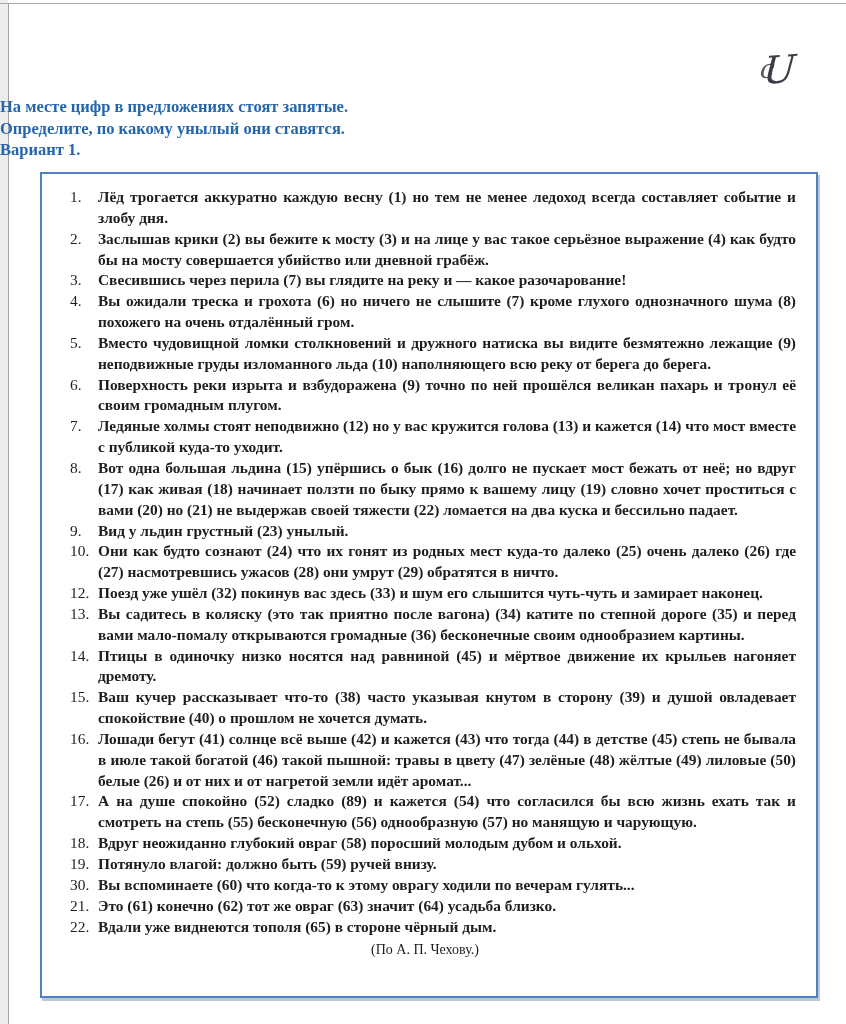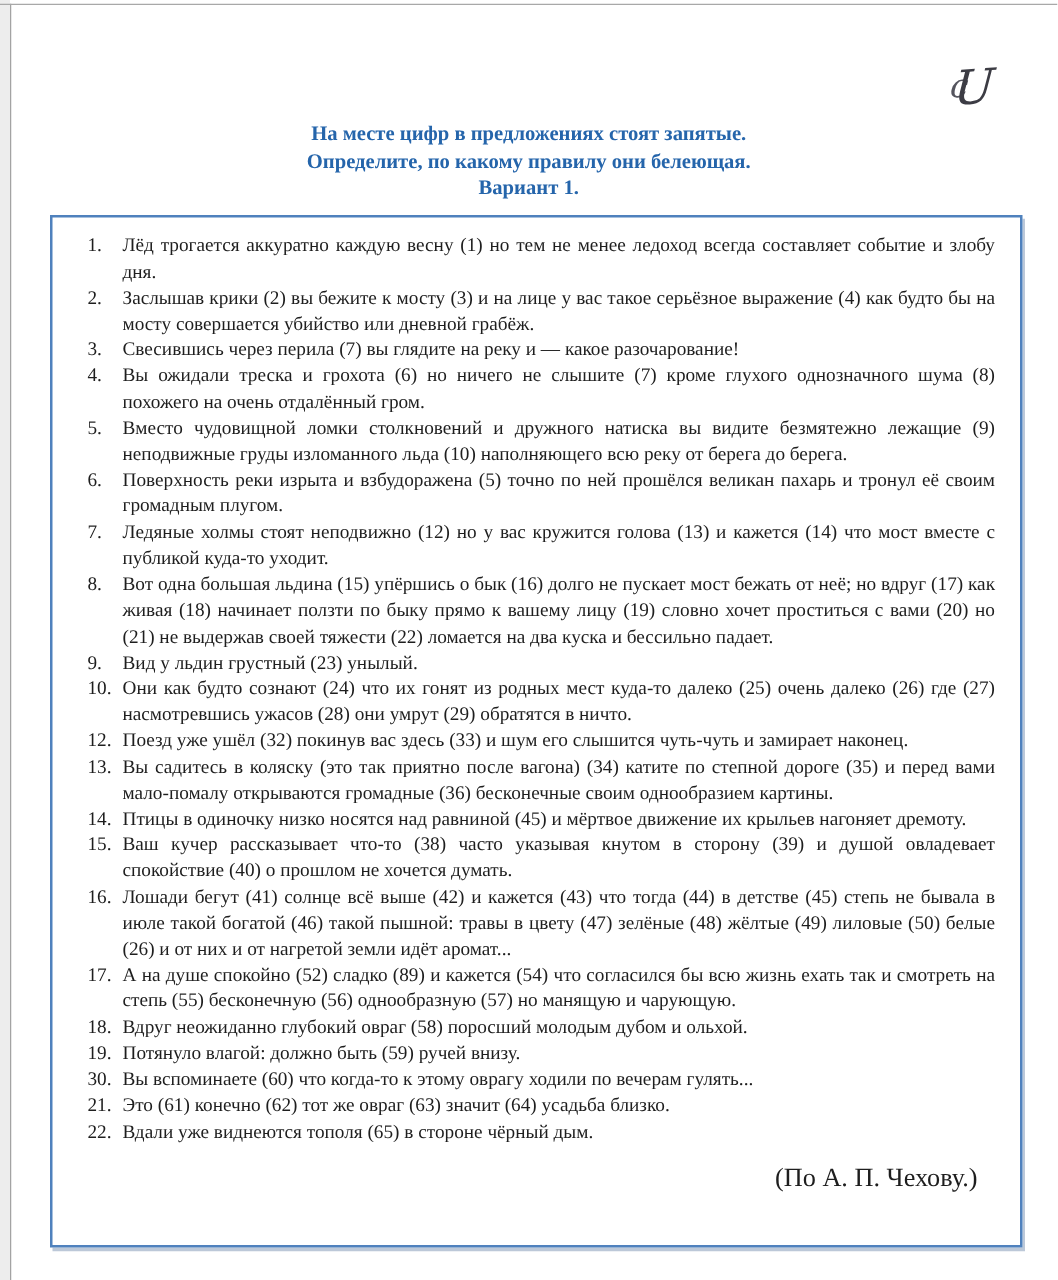--- a/index.html
+++ b/index.html
@@ -38,21 +38,21 @@
   .monogram::before {
     content: "c";
     font-size: 26px;
     color: #55555e;
     margin-right: -9px;
     vertical-align: 6px;
   }
 
   .title-block {
     position: absolute; top: 96px; left: 0; right: 0;
-    text-align: center;
+    text-align: left;
     color: #2565ab;
     font-weight: bold;
     font-size: 16.5px;
     line-height: 21.5px;
   }
 
   .exercise-box {
     position: absolute;
     left: 40px; top: 172px;
     width: 778px; height: 826px;
@@ -71,45 +71,46 @@
   }
   ol.sentence-list .num {
     flex: 0 0 30px;
     text-align: left;
     padding-left: 2px;
   }
   ol.sentence-list .txt {
     flex: 1;
     text-align: justify;
     padding-right: 4px;
+    font-weight: bold;
   }
 
   .attribution {
-    text-align: right;
-    font-size: 21px;
+    text-align: center;
+    font-size: 14px;
     line-height: 21px;
     padding-right: 18px;
-    margin-top: 15px;
+    margin-top: 2px;
     color: #1e1e1e;
   }
 </style>
 </head>
 <body>
 
 <div class="page">
 
   <div class="scan-strip-left"></div>
   <div class="scan-line-left"></div>
   <div class="scan-line-top"></div>
 
   <div class="monogram">U</div>
 
   <div class="title-block">
     <div>На месте цифр в предложениях стоят запятые.</div>
-    <div>Определите, по какому правилу они белеющая.</div>
+    <div>Определите, по какому унылый они ставятся.</div>
     <div>Вариант 1.</div>
   </div>
 
   <div class="exercise-box">
     <ol class="sentence-list">
         <li>
           <span class="num">1.</span>
           <span class="txt">Лёд трогается аккуратно каждую весну (1) но тем не менее ледоход всегда составляет событие и злобу дня.</span>
         </li>
         <li>
@@ -123,21 +124,21 @@
         <li>
           <span class="num">4.</span>
           <span class="txt">Вы ожидали треска и грохота (6) но ничего не слышите (7) кроме глухого однозначного шума (8) похожего на очень отдалённый гром.</span>
         </li>
         <li>
           <span class="num">5.</span>
           <span class="txt">Вместо чудовищной ломки столкновений и дружного натиска вы видите безмятежно лежащие (9) неподвижные груды изломанного льда (10) наполняющего всю реку от берега до берега.</span>
         </li>
         <li>
           <span class="num">6.</span>
-          <span class="txt">Поверхность реки изрыта и взбудоражена (5) точно по ней прошёлся великан пахарь и тронул её своим громадным плугом.</span>
+          <span class="txt">Поверхность реки изрыта и взбудоражена (9) точно по ней прошёлся великан пахарь и тронул её своим громадным плугом.</span>
         </li>
         <li>
           <span class="num">7.</span>
           <span class="txt">Ледяные холмы стоят неподвижно (12) но у вас кружится голова (13) и кажется (14) что мост вместе с публикой куда-то уходит.</span>
         </li>
         <li>
           <span class="num">8.</span>
           <span class="txt">Вот одна большая льдина (15) упёршись о бык (16) долго не пускает мост бежать от неё; но вдруг (17) как живая (18) начинает ползти по быку прямо к вашему лицу (19) словно хочет проститься с вами (20) но (21) не выдержав своей тяжести (22) ломается на два куска и бессильно падает.</span>
         </li>
         <li>

